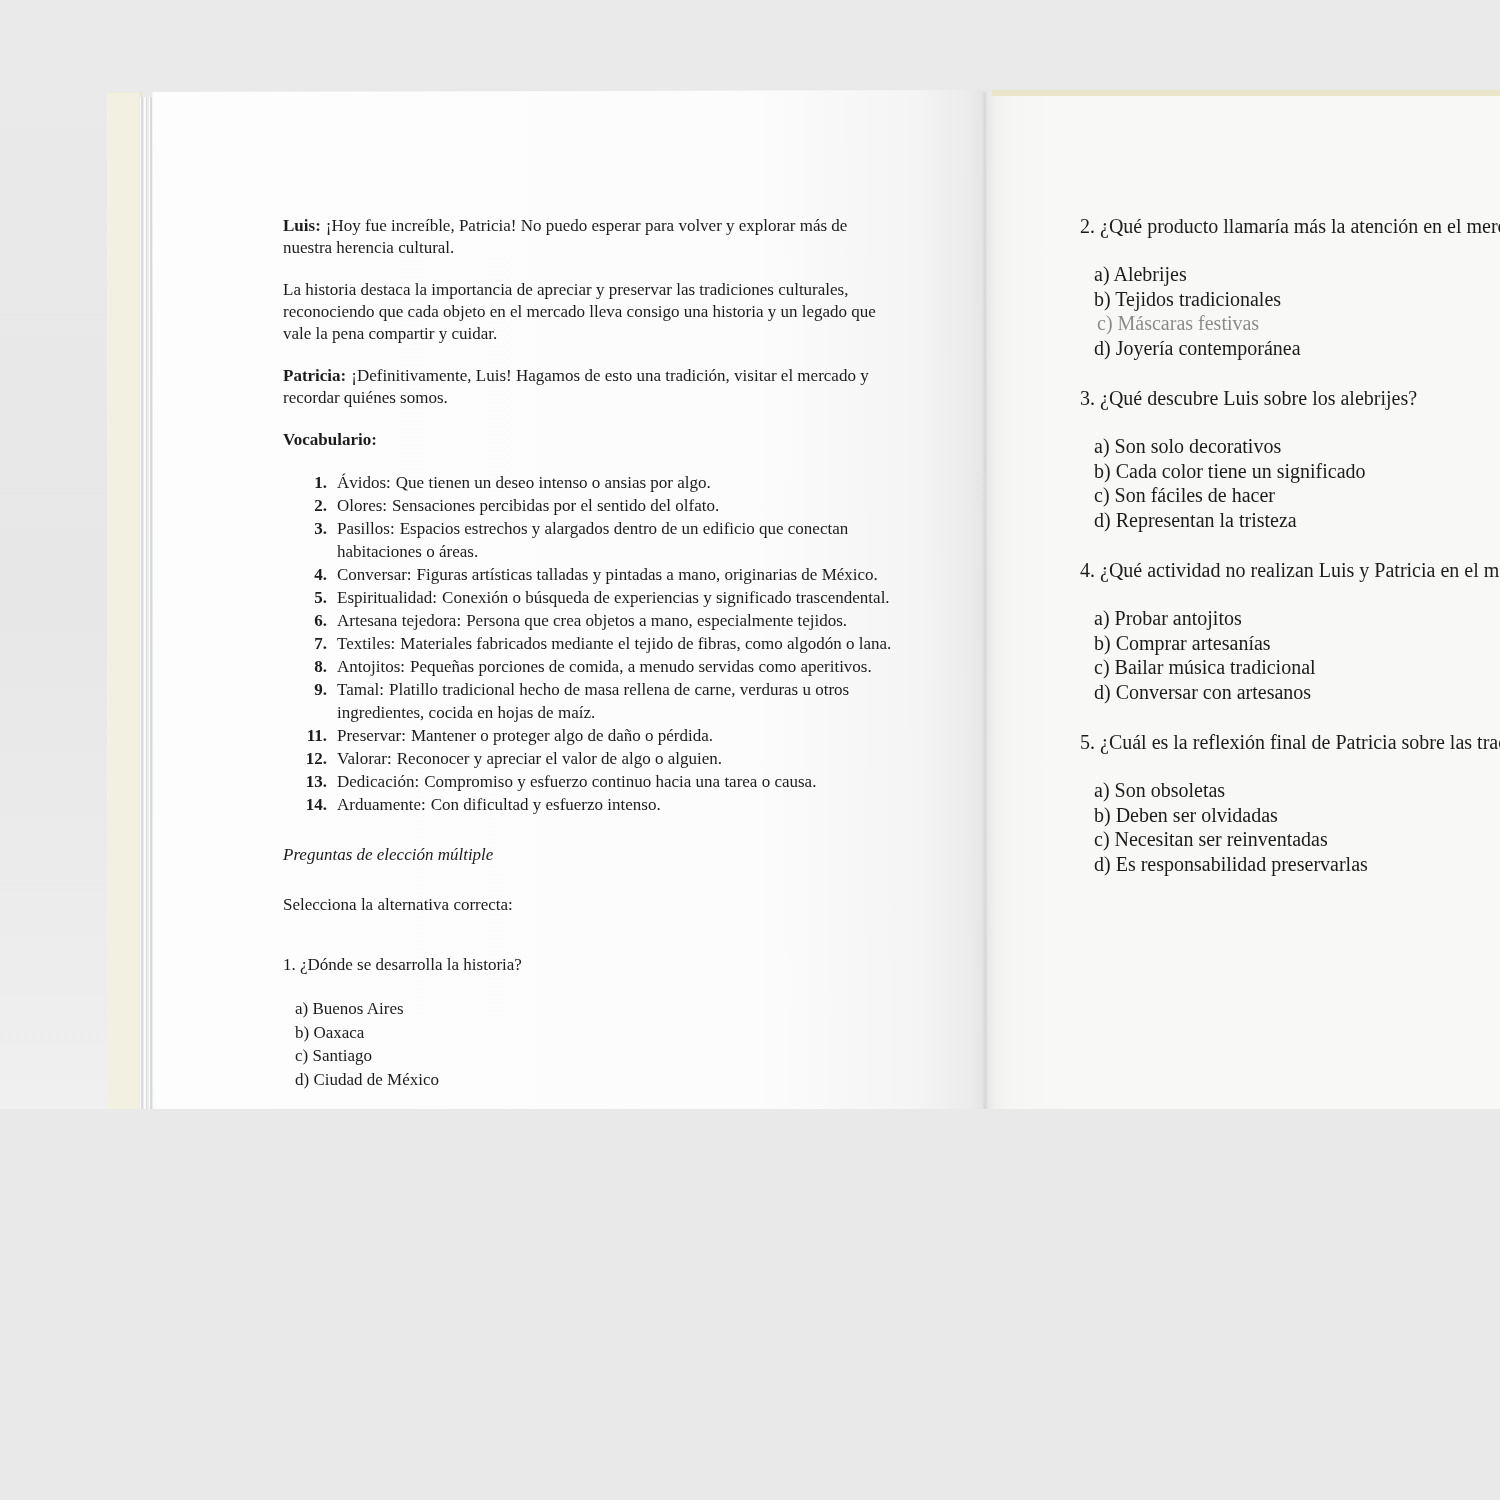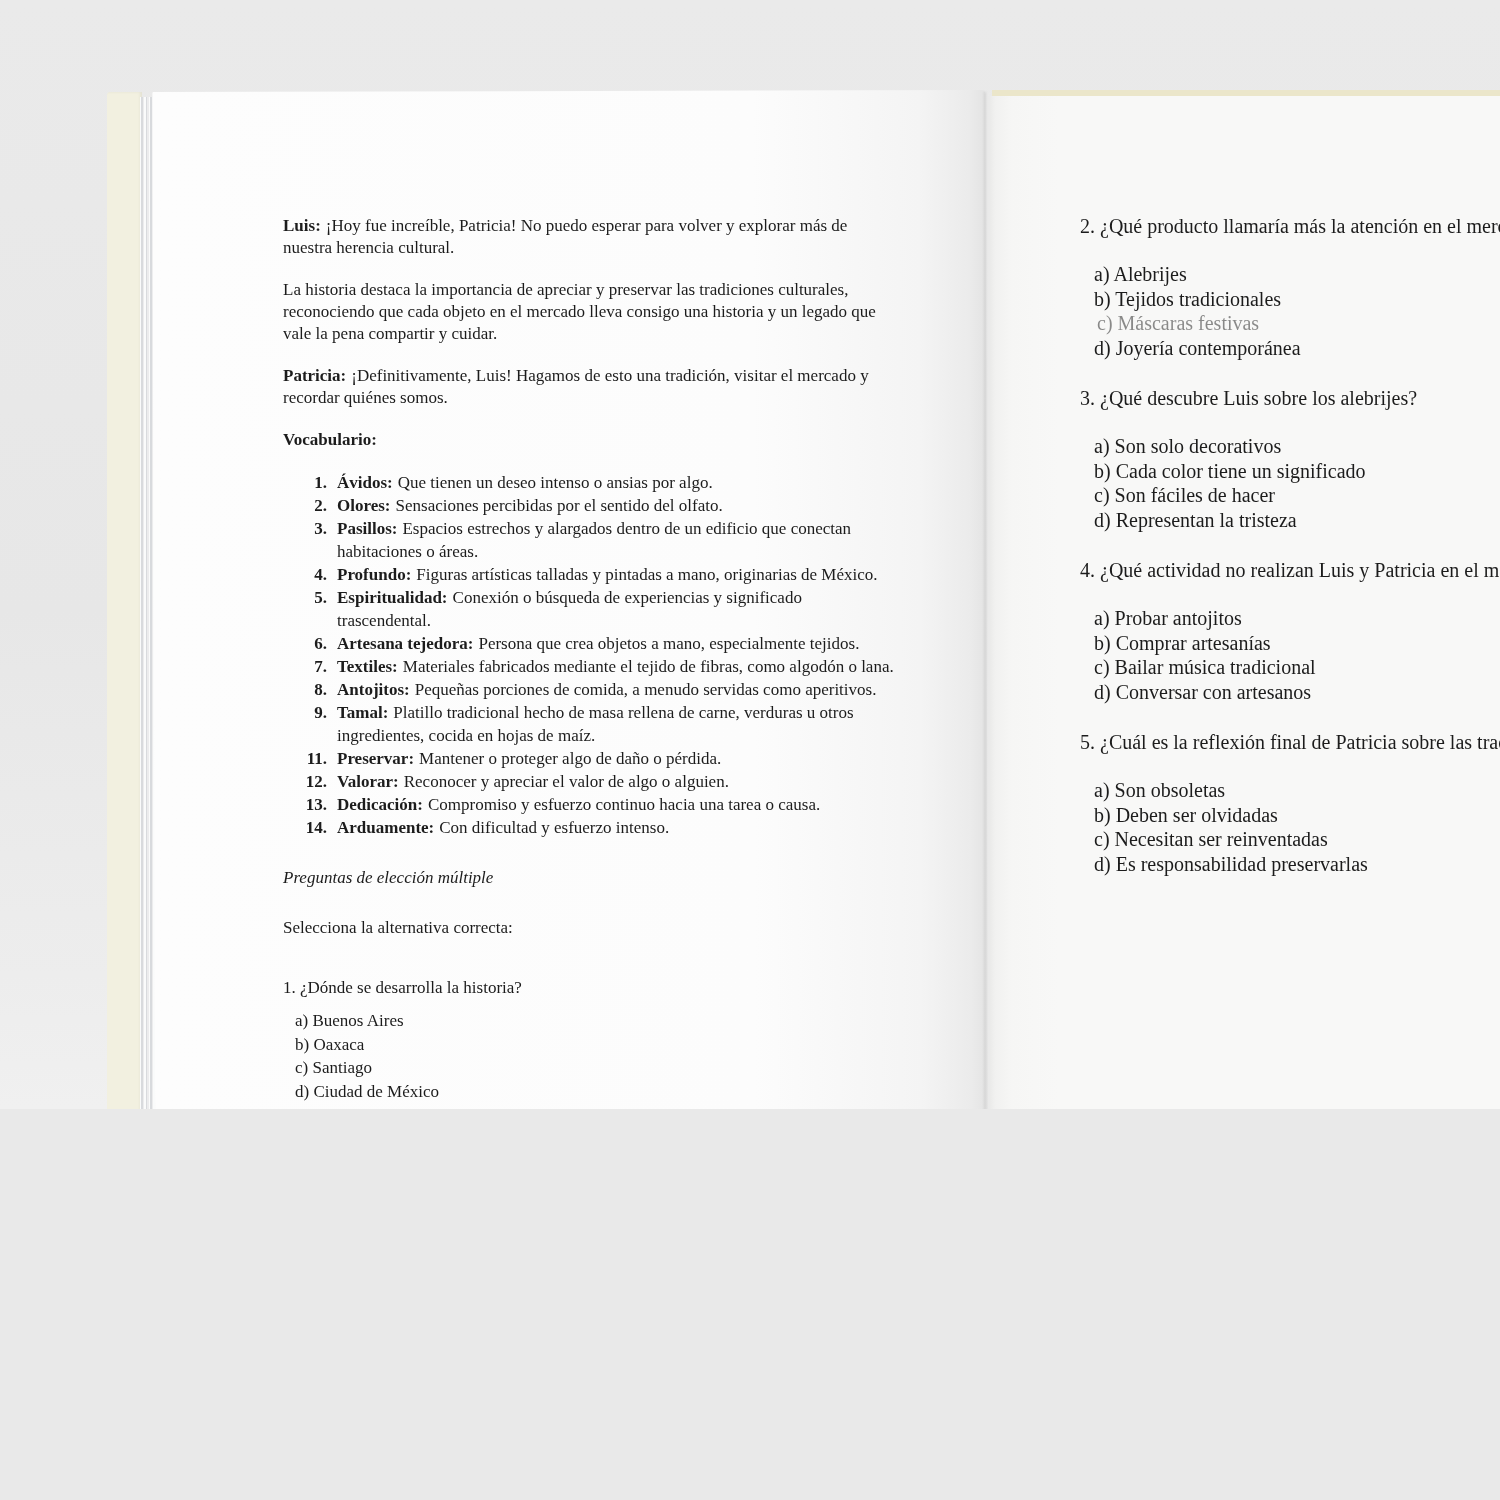--- a/index.html
+++ b/index.html
@@ -32,24 +32,24 @@
     background:linear-gradient(90deg,rgba(0,0,0,.10),rgba(255,255,255,.45));filter:blur(1px);}
   
   .left-text{position:absolute;left:283px;top:215px;width:614px;
     font-size:17px;line-height:22px;}
   .left-text p{margin:0 0 20px;}
   .speaker{font-weight:700;margin-right:5px;}
   .vocab-heading{font-weight:700;margin:10px 0 20px;}
   .vlist{line-height:23px;margin:0 0 28px;}
   .vitem{position:relative;padding-left:54px;}
   .vnum{position:absolute;left:0;width:44px;text-align:right;font-weight:700;}
-  .vterm{font-weight:700;margin-right:5px;text-align:right;}
+  .vterm{font-weight:400;margin-right:5px;text-align:right;}
   .mcq-heading{font-weight:400;font-style:italic;margin:0 0 28px;}
   .instruction{margin:0 0 38px;}
-  .qline{margin:0 0 10px;white-space:nowrap;}
+  .qline{margin:0 0 21px;white-space:nowrap;}
   .opts{padding-left:12px;line-height:23.5px;margin:0 0 25px;}
   
   .right-text{position:absolute;left:1080px;top:214px;width:620px;
     font-size:20px;line-height:24px;}
   .right-text .qline{margin:0 0 24px;}
   .right-text .opts{padding-left:14px;line-height:24.5px;margin:0 0 26px;}
   .opt{white-space:nowrap;}
   .opt.faded{opacity:.5;filter:blur(.4px);transform:translateX(3px);}
 </style>
 </head>
@@ -87,21 +87,21 @@
       <div class="vitem">
         <span class="vnum">1.</span><span class="vterm">Ávidos:</span><span>Que tienen un deseo intenso o ansias por algo.</span>
       </div>
       <div class="vitem">
         <span class="vnum">2.</span><span class="vterm">Olores:</span><span>Sensaciones percibidas por el sentido del olfato.</span>
       </div>
       <div class="vitem">
         <span class="vnum">3.</span><span class="vterm">Pasillos:</span><span>Espacios estrechos y alargados dentro de un edificio que conectan habitaciones o áreas.</span>
       </div>
       <div class="vitem">
-        <span class="vnum">4.</span><span class="vterm">Profundo:</span><span>Figuras artísticas talladas y pintadas a mano, originarias de México.</span>
+        <span class="vnum">4.</span><span class="vterm">Conversar:</span><span>Figuras artísticas talladas y pintadas a mano, originarias de México.</span>
       </div>
       <div class="vitem">
         <span class="vnum">5.</span><span class="vterm">Espiritualidad:</span><span>Conexión o búsqueda de experiencias y significado trascendental.</span>
       </div>
       <div class="vitem">
         <span class="vnum">6.</span><span class="vterm">Artesana tejedora:</span><span>Persona que crea objetos a mano, especialmente tejidos.</span>
       </div>
       <div class="vitem">
         <span class="vnum">7.</span><span class="vterm">Textiles:</span><span>Materiales fabricados mediante el tejido de fibras, como algodón o lana.</span>
       </div>

